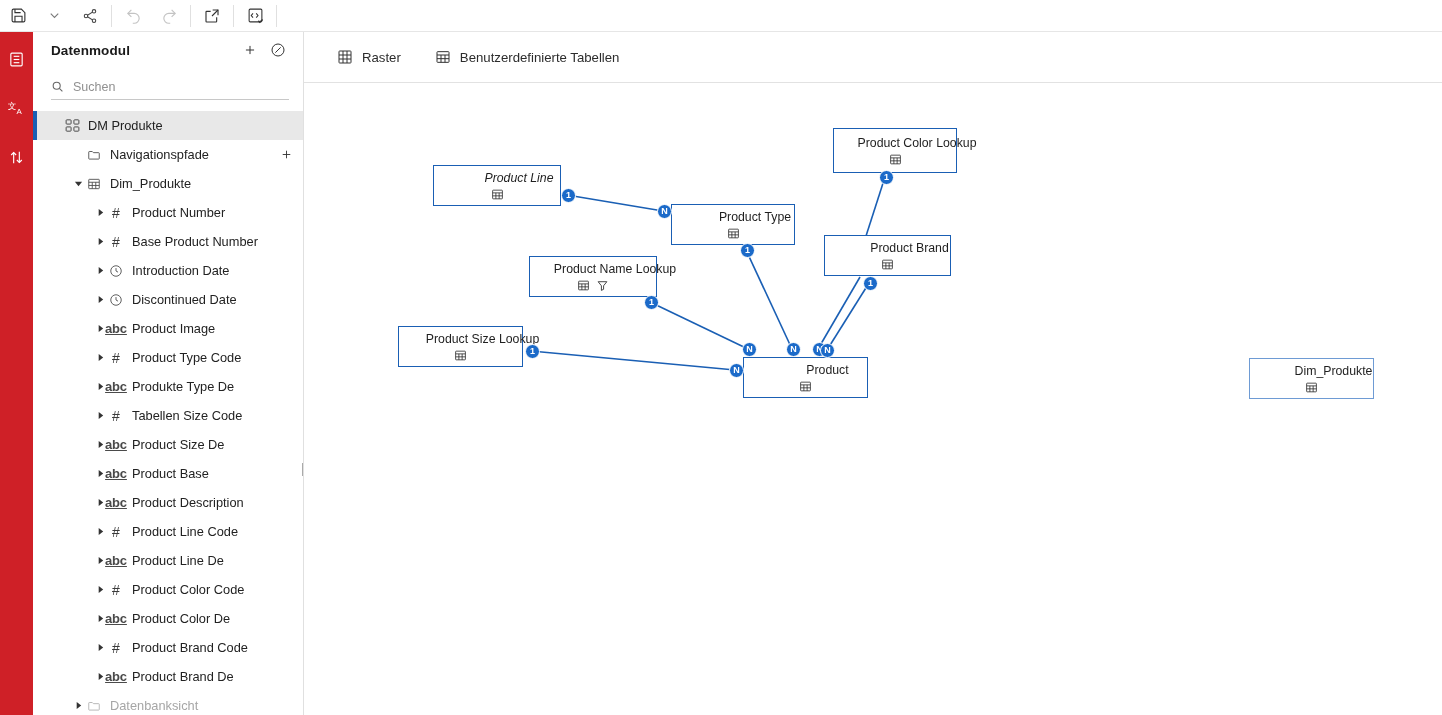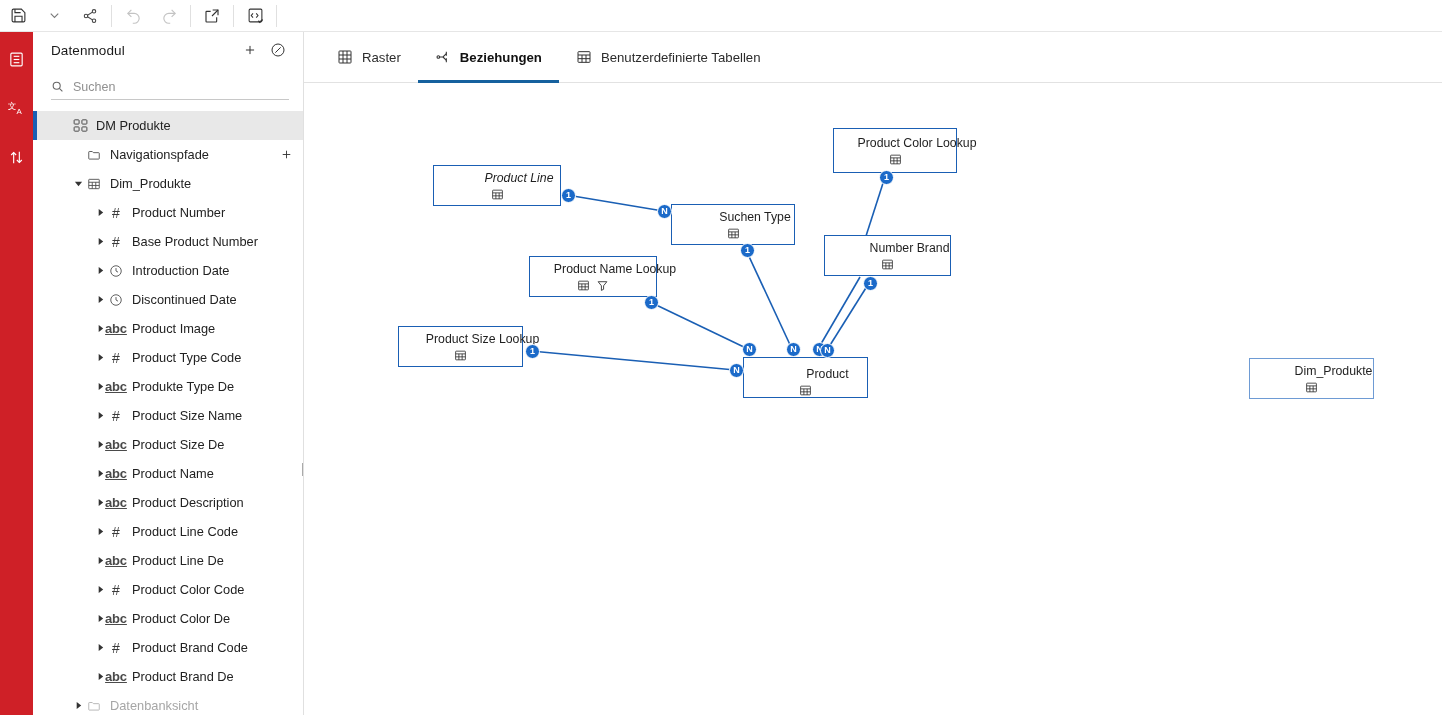--- a/index.html
+++ b/index.html
@@ -42,21 +42,21 @@
   #left-panel {
     position: absolute; left: 33px; top: 32px; width: 271px; height: 683px;
     background: #ffffff; border-right: 1px solid #e0e0e0;
     overflow: hidden;
   }
   #panel-header {
     height: 36px; display: flex; align-items: center;
     padding: 0 14px 0 18px;
   }
   #panel-title {
-    font-size: 13.5px; font-weight: normal; color: #1a1a1a; flex: 1;
+    font-size: 13.5px; font-weight: bold; color: #1a1a1a; flex: 1;
     letter-spacing: .1px;
   }
   .hdr-icon {
     width: 22px; height: 22px; display: flex; align-items: center;
     justify-content: center; cursor: pointer; color: #333;
   }
   #search-wrap {
     margin: 6px 14px 0 18px; height: 26px;
     display: flex; align-items: center; gap: 9px;
     border-bottom: 1px solid #c8c8c8;
@@ -249,21 +249,21 @@
     <span style="display:flex">
       <svg width="13" height="13" viewBox="0 0 24 24" fill="none" stroke="#666" stroke-width="2">
         <circle cx="10.5" cy="10.5" r="6.5"></circle>
           <line x1="15.5" y1="15.5" x2="21" y2="21"></line>
       </svg>
     </span>
     <input id="search-input" type="text" placeholder="Suchen" style="">
   </div>
 
   <div id="tree">
-      <div class="tree-row selected" style="padding-left: 24px;">
+      <div class="tree-row selected" style="padding-left: 16px;">
         <span class="caret"></span>
         <span class="t-icon">
           <span style="display: flex; align-items: center; justify-content: center;">
             <svg width="17" height="17" viewBox="0 0 24 24" fill="none" stroke="#4a4a4a" stroke-width="1.4">
         <rect x="3" y="4" width="7" height="6" rx="1"></rect>
               <rect x="14" y="4" width="7" height="6" rx="1"></rect>
         <rect x="3" y="14" width="7" height="6" rx="1"></rect>
               <rect x="14" y="14" width="7" height="6" rx="1"></rect>
             </svg>
           </span>
@@ -395,21 +395,21 @@
       </div>
       <div class="tree-row" style="padding-left: 60px;">
         <span class="caret">
           <svg width="9" height="9" viewBox="0 0 10 10">
             <path d="M3 1 L8 5 L3 9 Z" fill="#333"></path>
           </svg>
         </span>
         <span class="t-icon">
           <span class="hash">#</span>
         </span>
-        <span class="t-label">Product Size Name</span>
+        <span class="t-label">Tabellen Size Code</span>
       </div>
       <div class="tree-row" style="padding-left: 60px;">
         <span class="caret">
           <svg width="9" height="9" viewBox="0 0 10 10">
             <path d="M3 1 L8 5 L3 9 Z" fill="#333"></path>
           </svg>
         </span>
         <span class="t-icon">
           <span class="abc">abc</span>
         </span>
@@ -417,21 +417,21 @@
       </div>
       <div class="tree-row" style="padding-left: 60px;">
         <span class="caret">
           <svg width="9" height="9" viewBox="0 0 10 10">
             <path d="M3 1 L8 5 L3 9 Z" fill="#333"></path>
           </svg>
         </span>
         <span class="t-icon">
           <span class="abc">abc</span>
         </span>
-        <span class="t-label">Product Name</span>
+        <span class="t-label">Product Base</span>
       </div>
       <div class="tree-row" style="padding-left: 60px;">
         <span class="caret">
           <svg width="9" height="9" viewBox="0 0 10 10">
             <path d="M3 1 L8 5 L3 9 Z" fill="#333"></path>
           </svg>
         </span>
         <span class="t-icon">
           <span class="abc">abc</span>
         </span>
@@ -532,32 +532,20 @@
         <span style="display: flex; align-items: center; justify-content: center;">
           <svg width="16" height="16" viewBox="0 0 24 24" fill="none" stroke="#333" stroke-width="1.5">
         <rect x="3" y="3" width="18" height="18" rx="1"></rect>
             <line x1="3" y1="9" x2="21" y2="9"></line>
         <line x1="3" y1="15" x2="21" y2="15"></line>
             <line x1="9" y1="3" x2="9" y2="21"></line>
         <line x1="15" y1="3" x2="15" y2="21"></line>
           </svg>
         </span>
         <span>Raster</span>
-      </div>
-      <div class="tab active">
-        <span style="display: flex; align-items: center; justify-content: center;">
-          <svg width="16" height="16" viewBox="0 0 24 24" fill="none" stroke="#333" stroke-width="1.6">
-        <circle cx="5" cy="12" r="2"></circle>
-            <path d="M7 12h5l5-5"></path>
-            <path d="M12 12l5 5"></path>
-        <line x1="17" y1="4" x2="17" y2="10"></line>
-            <line x1="17" y1="14" x2="17" y2="20"></line>
-          </svg>
-        </span>
-        <span>Beziehungen</span>
       </div>
       <div class="tab">
         <span style="display: flex; align-items: center; justify-content: center;">
           <svg width="16" height="16" viewBox="0 0 24 24" fill="none" stroke="#333" stroke-width="1.5">
         <rect x="3" y="4" width="18" height="16" rx="1"></rect>
             <line x1="3" y1="9" x2="21" y2="9"></line>
         <line x1="3" y1="14.5" x2="21" y2="14.5"></line>
             <line x1="9" y1="9" x2="9" y2="20"></line>
         <line x1="15" y1="9" x2="15" y2="20"></line>
           </svg>
@@ -597,35 +585,35 @@
         <rect x="3" y="4" width="18" height="16" rx="1"></rect>
               <line x1="3" y1="9" x2="21" y2="9"></line>
         <line x1="3" y1="14.5" x2="21" y2="14.5"></line>
               <line x1="9" y1="9" x2="9" y2="20"></line>
         <line x1="15" y1="9" x2="15" y2="20"></line>
             </svg>
           </span>
         </div>
       </div>
       <div class="node" style="left: 367px; top: 121px; width: 124px; height: 41px;">
-        <div class="node-title">Suchen Type</div>
+        <div class="node-title">Product Type</div>
         <div class="node-icons">
           <span style="display: flex; align-items: center; justify-content: center;">
             <svg width="13" height="13" viewBox="0 0 24 24" fill="none" stroke="#2b2b2b" stroke-width="1.5">
         <rect x="3" y="4" width="18" height="16" rx="1"></rect>
               <line x1="3" y1="9" x2="21" y2="9"></line>
         <line x1="3" y1="14.5" x2="21" y2="14.5"></line>
               <line x1="9" y1="9" x2="9" y2="20"></line>
         <line x1="15" y1="9" x2="15" y2="20"></line>
             </svg>
           </span>
         </div>
       </div>
       <div class="node" style="left: 520px; top: 152px; width: 127px; height: 41px;">
-        <div class="node-title">Number Brand</div>
+        <div class="node-title">Product Brand</div>
         <div class="node-icons">
           <span style="display: flex; align-items: center; justify-content: center;">
             <svg width="13" height="13" viewBox="0 0 24 24" fill="none" stroke="#2b2b2b" stroke-width="1.5">
         <rect x="3" y="4" width="18" height="16" rx="1"></rect>
               <line x1="3" y1="9" x2="21" y2="9"></line>
         <line x1="3" y1="14.5" x2="21" y2="14.5"></line>
               <line x1="9" y1="9" x2="9" y2="20"></line>
         <line x1="15" y1="9" x2="15" y2="20"></line>
             </svg>
           </span>
@@ -657,21 +645,21 @@
             <svg width="13" height="13" viewBox="0 0 24 24" fill="none" stroke="#2b2b2b" stroke-width="1.5">
         <rect x="3" y="4" width="18" height="16" rx="1"></rect>
               <line x1="3" y1="9" x2="21" y2="9"></line>
         <line x1="3" y1="14.5" x2="21" y2="14.5"></line>
               <line x1="9" y1="9" x2="9" y2="20"></line>
         <line x1="15" y1="9" x2="15" y2="20"></line>
             </svg>
           </span>
         </div>
       </div>
-      <div class="node" style="left: 439px; top: 274px; width: 125px; height: 41px; justify-content: flex-end;">
+      <div class="node" style="left: 439px; top: 274px; width: 125px; height: 41px;">
         <div class="node-title">Product</div>
         <div class="node-icons">
           <span style="display: flex; align-items: center; justify-content: center;">
             <svg width="13" height="13" viewBox="0 0 24 24" fill="none" stroke="#2b2b2b" stroke-width="1.5">
         <rect x="3" y="4" width="18" height="16" rx="1"></rect>
               <line x1="3" y1="9" x2="21" y2="9"></line>
         <line x1="3" y1="14.5" x2="21" y2="14.5"></line>
               <line x1="9" y1="9" x2="9" y2="20"></line>
         <line x1="15" y1="9" x2="15" y2="20"></line>
             </svg>

